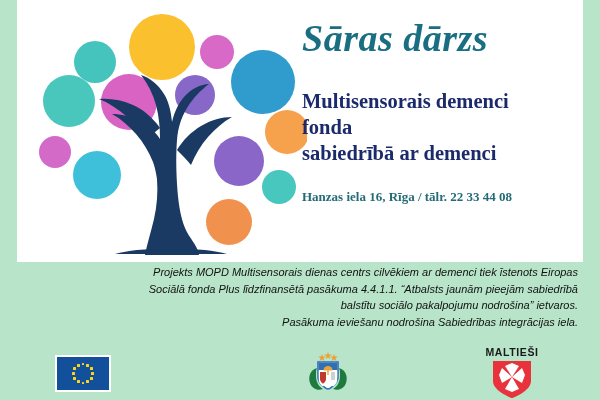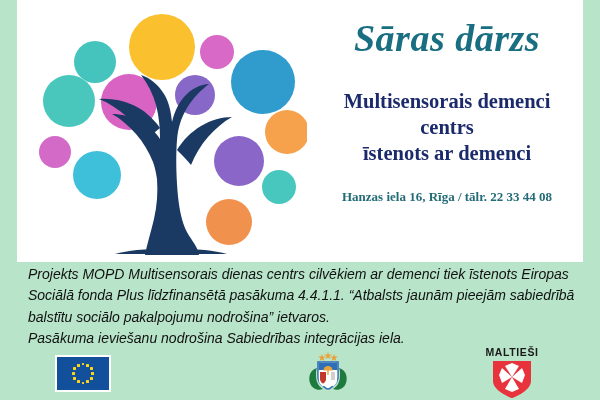--- a/index.html
+++ b/index.html
@@ -35,21 +35,20 @@
     height: 262px;
   }
   .logo-tree svg { display: block; width: 100%; height: 100%; }
 
   
   .title-block {
     position: absolute;
     left: 285px;
     top: 18px;
     width: 290px;
-    text-align: center;
   }
   .org-title {
     font-family: "Liberation Serif", serif;
     font-style: italic;
     font-weight: bold;
     font-size: 38px;
     color: #1a6e81;
     letter-spacing: 0.5px;
     line-height: 1.1;
     white-space: nowrap;
@@ -72,23 +71,24 @@
   }
 
   
   .funding-text {
     position: absolute;
     left: 28px;
     top: 264px;
     width: 550px;
     font-family: "Liberation Sans", sans-serif;
     font-style: italic;
-    font-size: 14px;
+    font-size: 11px;
     line-height: 1.52;
     color: #111111;
+    text-align: right;
   }
   .funding-text p { margin: 0; }
 
   
   .logo-strip {
     position: absolute;
     left: 0;
     top: 344px;
     width: 600px;
     height: 56px;
@@ -179,22 +179,22 @@
                  C178 249 168 249 154 249
                  C140 249 130 249 120 250 Z"></path>
       </g>
     </svg>
   </div>
 
   <div class="title-block">
     <div class="org-title">Sāras dārzs</div>
     <div class="org-subtitle">
       <div>Multisensorais demenci</div>
-      <div>centrs</div>
-      <div>īstenots ar demenci</div>
+      <div>fonda</div>
+      <div>sabiedrībā ar demenci</div>
     </div>
     <div class="org-contact">Hanzas iela 16, Rīga / tālr. 22 33 44 08</div>
   </div>
 
 </div>
 
 <div class="funding-text">
   <p>Projekts MOPD Multisensorais dienas centrs cilvēkiem ar demenci tiek īstenots Eiropas</p>
   <p>Sociālā fonda Plus līdzfinansētā pasākuma 4.4.1.1. “Atbalsts jaunām pieejām sabiedrībā</p>
   <p>balstītu sociālo pakalpojumu nodrošina” ietvaros.</p>

